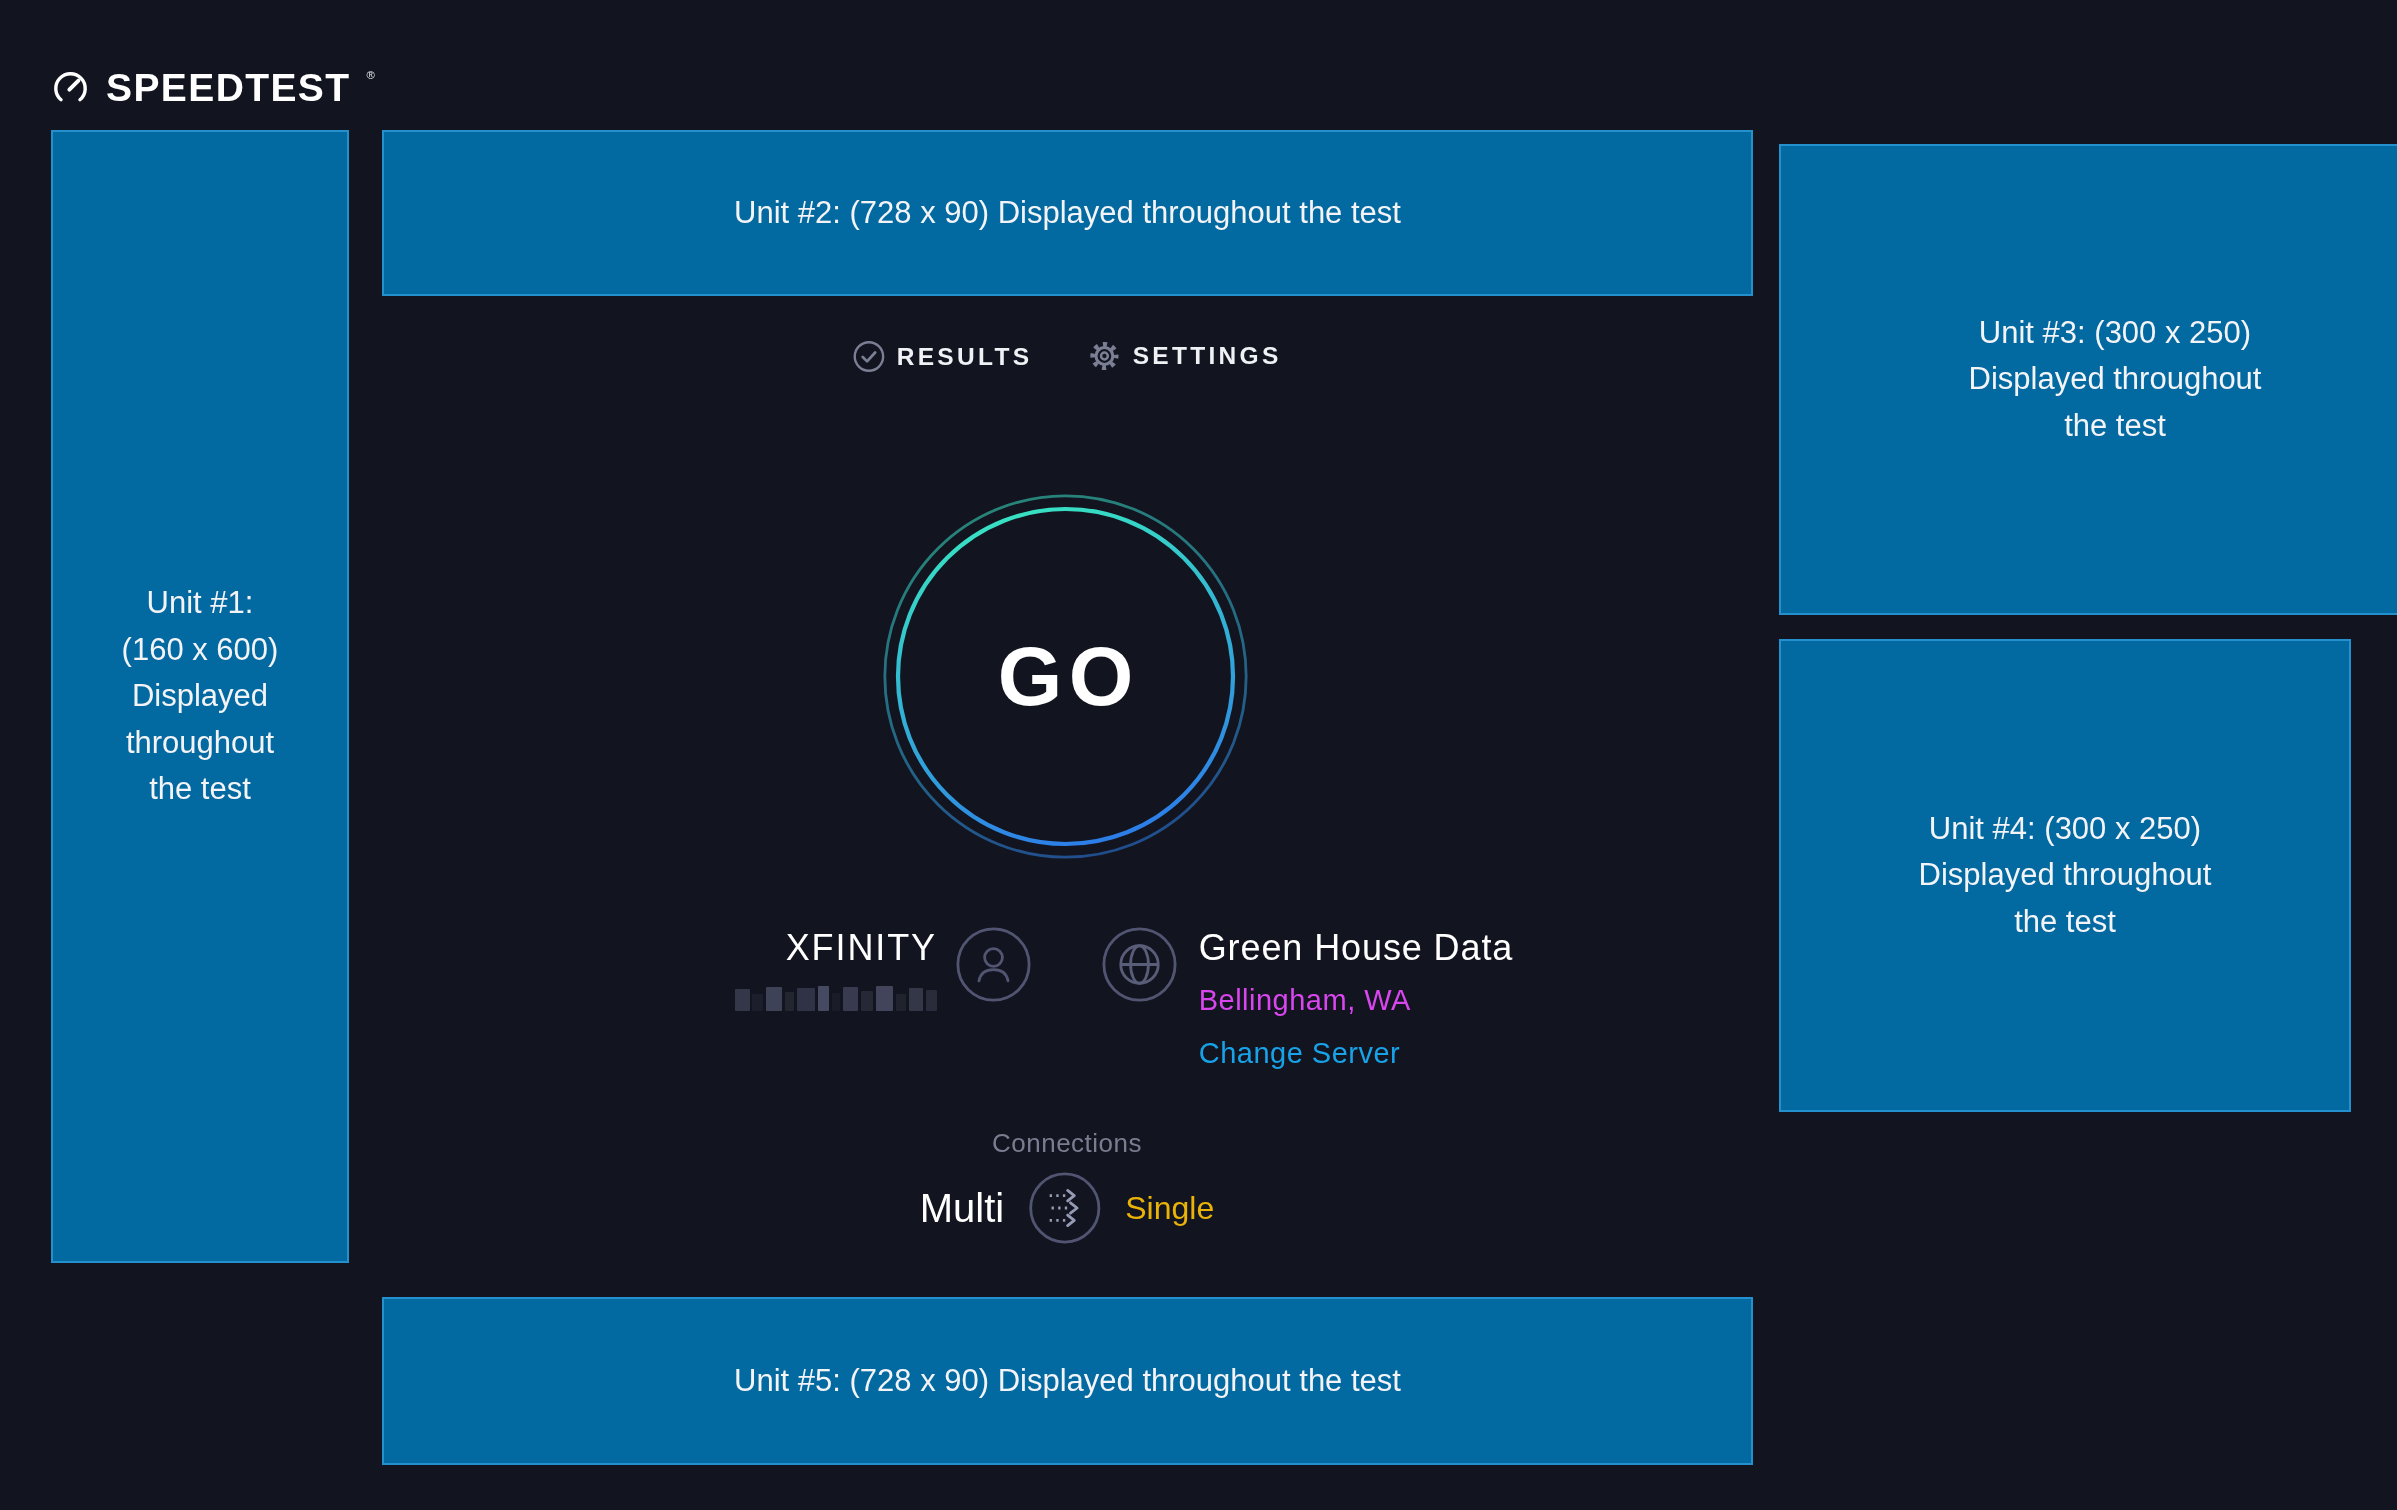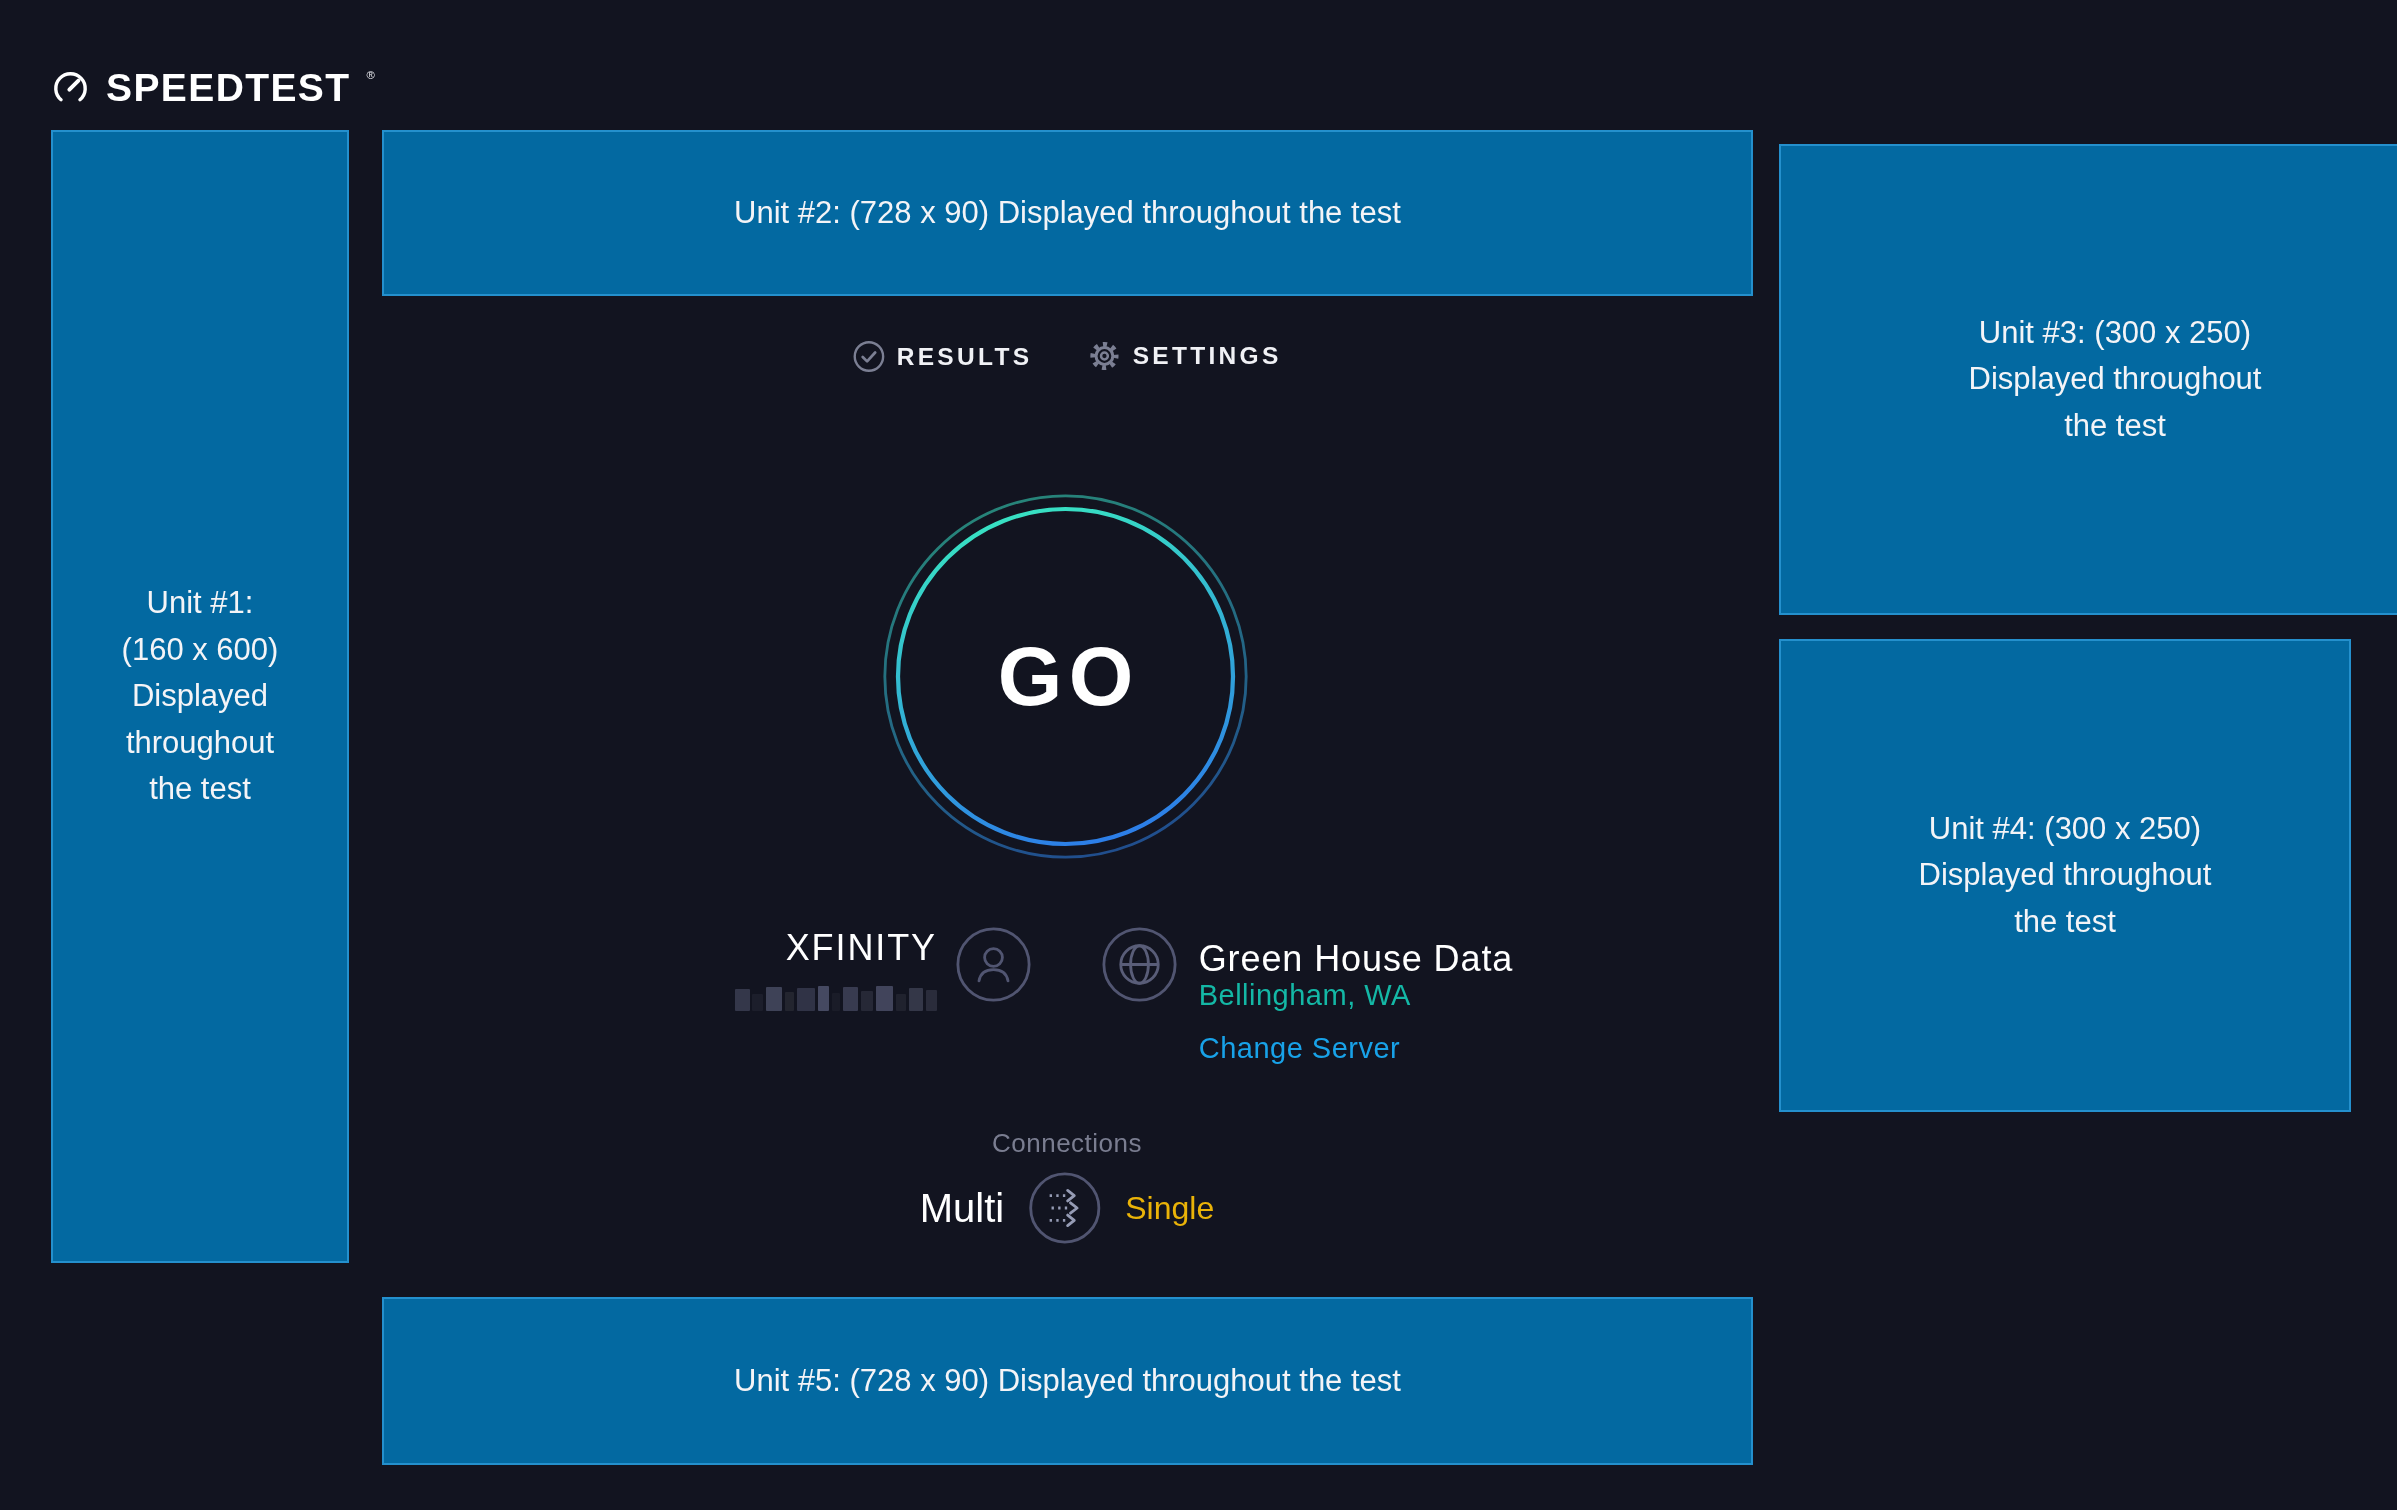--- a/index.html
+++ b/index.html
@@ -90,22 +90,22 @@
   .redacted i:nth-child(10){ width:18px; height:25.4px; background:#41445b; }
   .redacted i:nth-child(11){ width:10.4px; height:17px; background:#20222e; }
   .redacted i:nth-child(12){ width:15px; height:23.5px; background:#343748; }
   .redacted i:nth-child(13){ width:11.3px; height:21px; background:#2a2c3b; }
 
   .server-group {
     position:absolute; top:927px; left:1102px;
     display:flex; align-items:flex-start; gap:21.7px;
   }
   .server-stack { display:flex; flex-direction:column; align-items:flex-start; }
-  .server-name { font-size:36px; font-weight:400; letter-spacing:0.9px; line-height:41px; color:#fff;margin-top:11px; }
-  .server-location { font-size:29px; color:#14b8a6; letter-spacing:0.5px; }
+  .server-name { font-size:36px; font-weight:400; letter-spacing:0.9px; line-height:41px; color:#fff; }
+  .server-location { margin-top:16px; font-size:29px; color:#d946ef; letter-spacing:0.5px; }
   .server-change { margin-top:20px; font-size:29px; color:#18a2e8; letter-spacing:0.5px; cursor:pointer; text-decoration:none; }
 
   
   .connections-label {
     position:absolute; top:1128px; left:1067px; transform:translateX(-50%);
     font-size:26px; color:#7a7d90; letter-spacing:0.5px;
   }
   .connections-row {
     position:absolute; top:1172px; left:1067px; transform:translateX(-50%);
     display:flex; align-items:center; gap:24.5px;

